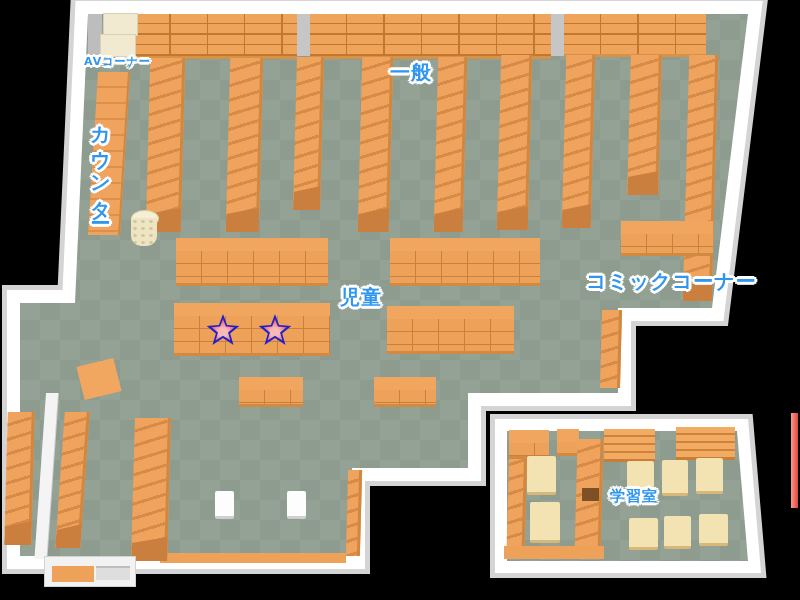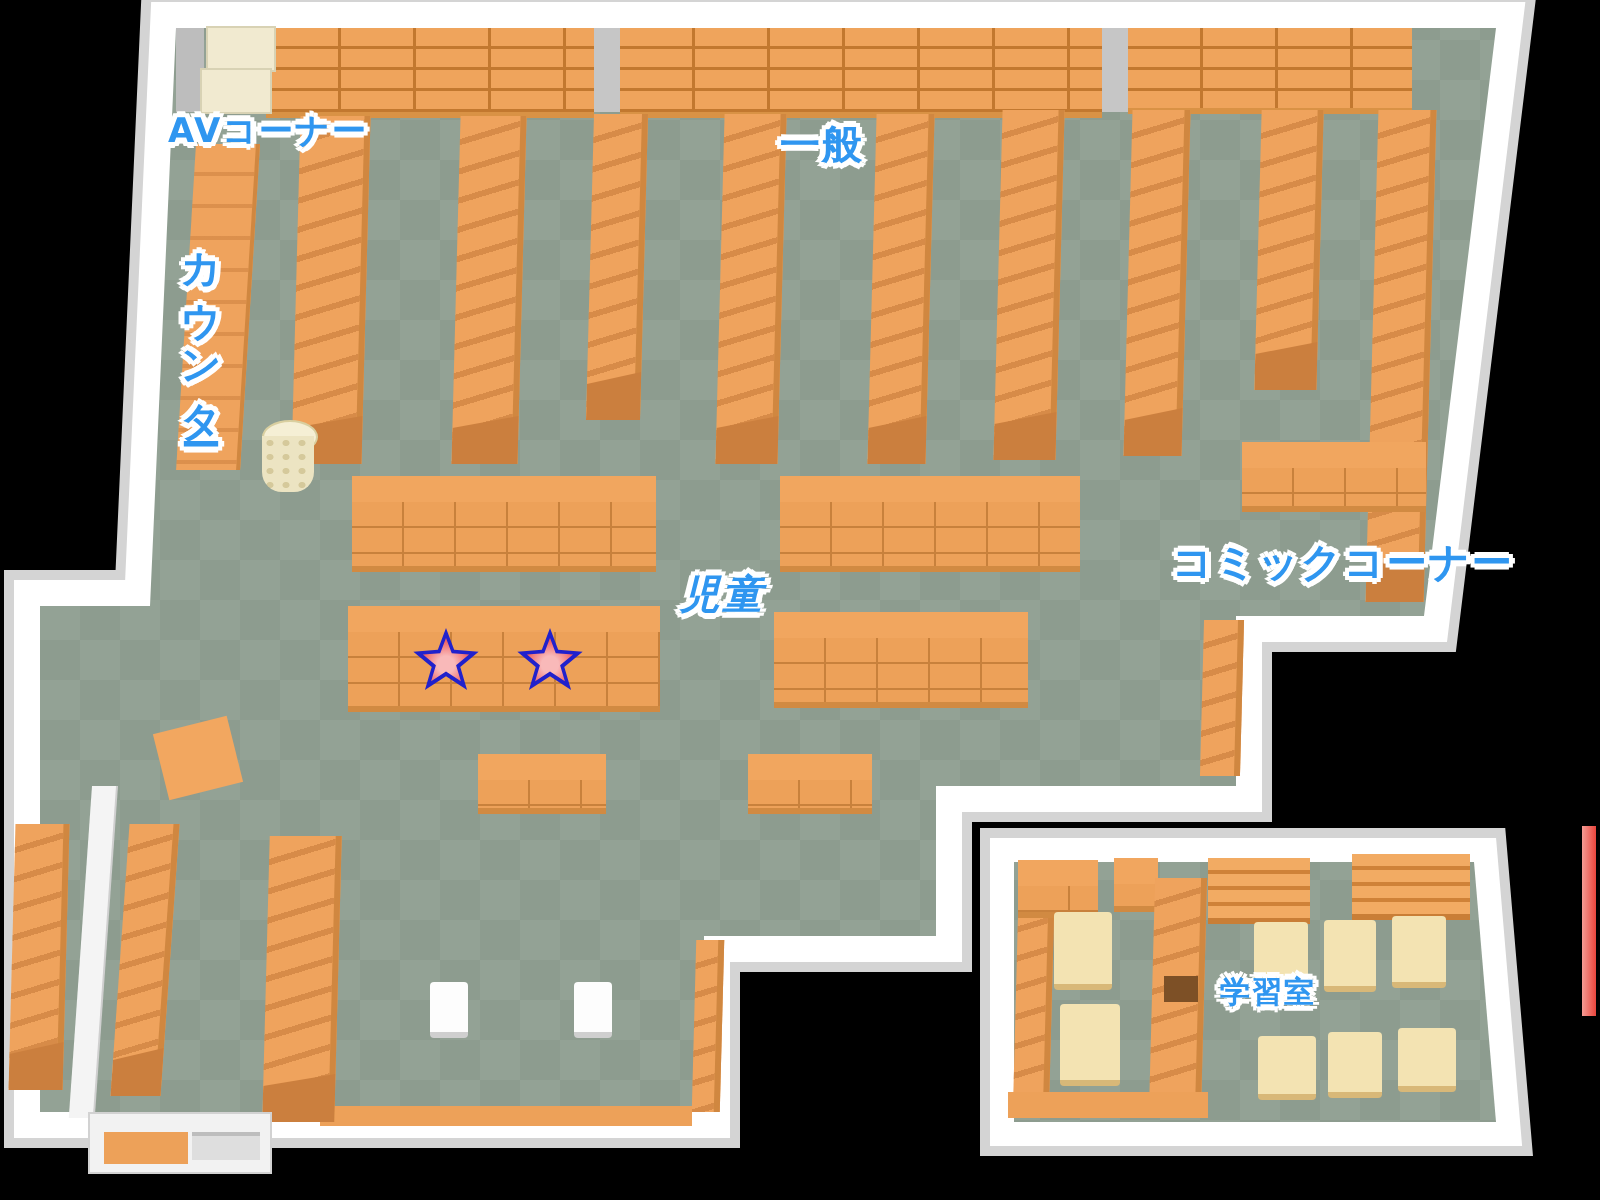--- a/index.html
+++ b/index.html
@@ -151,20 +151,20 @@
   <div class="table" style="left:627px;top:461px;width:27px;height:35px;"></div>
   <div class="table" style="left:662px;top:460px;width:26px;height:33px;"></div>
   <div class="table" style="left:696px;top:458px;width:27px;height:33px;"></div>
   <div class="table" style="left:629px;top:518px;width:29px;height:29px;"></div>
   <div class="table" style="left:664px;top:516px;width:27px;height:30px;"></div>
   <div class="table" style="left:699px;top:514px;width:29px;height:29px;"></div>
   <div class="abs" style="left:504px;top:546px;width:100px;height:13px;background:#eda159;"></div>
 
   <div class="redline" style="left:791px;top:413px;width:7px;height:95px;"></div>
 
-  <div class="maplabel" style="left:84px;top:54px;font-size:17px;">AVコーナー</div>
+  <div class="maplabel" style="left:84px;top:54px;font-size:11px;">AVコーナー</div>
   <div class="maplabel" style="left:390px;top:59px;">一般</div>
   <div class="maplabel vertical" style="left:88px;top:112px;">カウンター</div>
-  <div class="maplabel" style="left:340px;top:284px;font-style:italic;">児童</div>
+  <div class="maplabel" style="left:340px;top:284px;">児童</div>
   <div class="maplabel" style="left:586px;top:268px;">コミックコーナー</div>
   <div class="maplabel" style="left:610px;top:487px;font-size:15px;">学習室</div>
 
 </div>
 
 </body></html>

